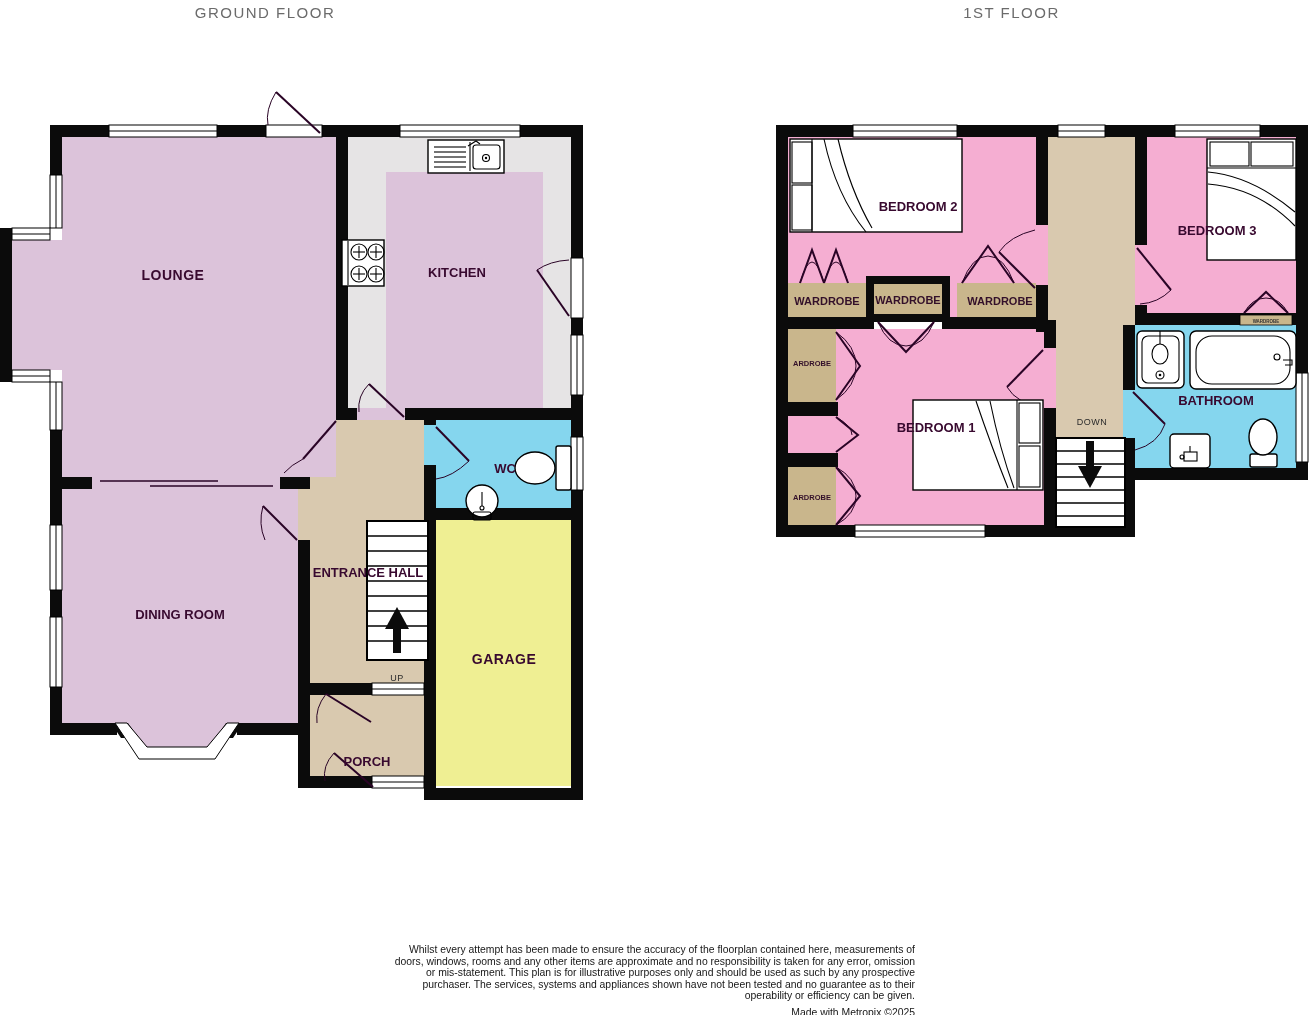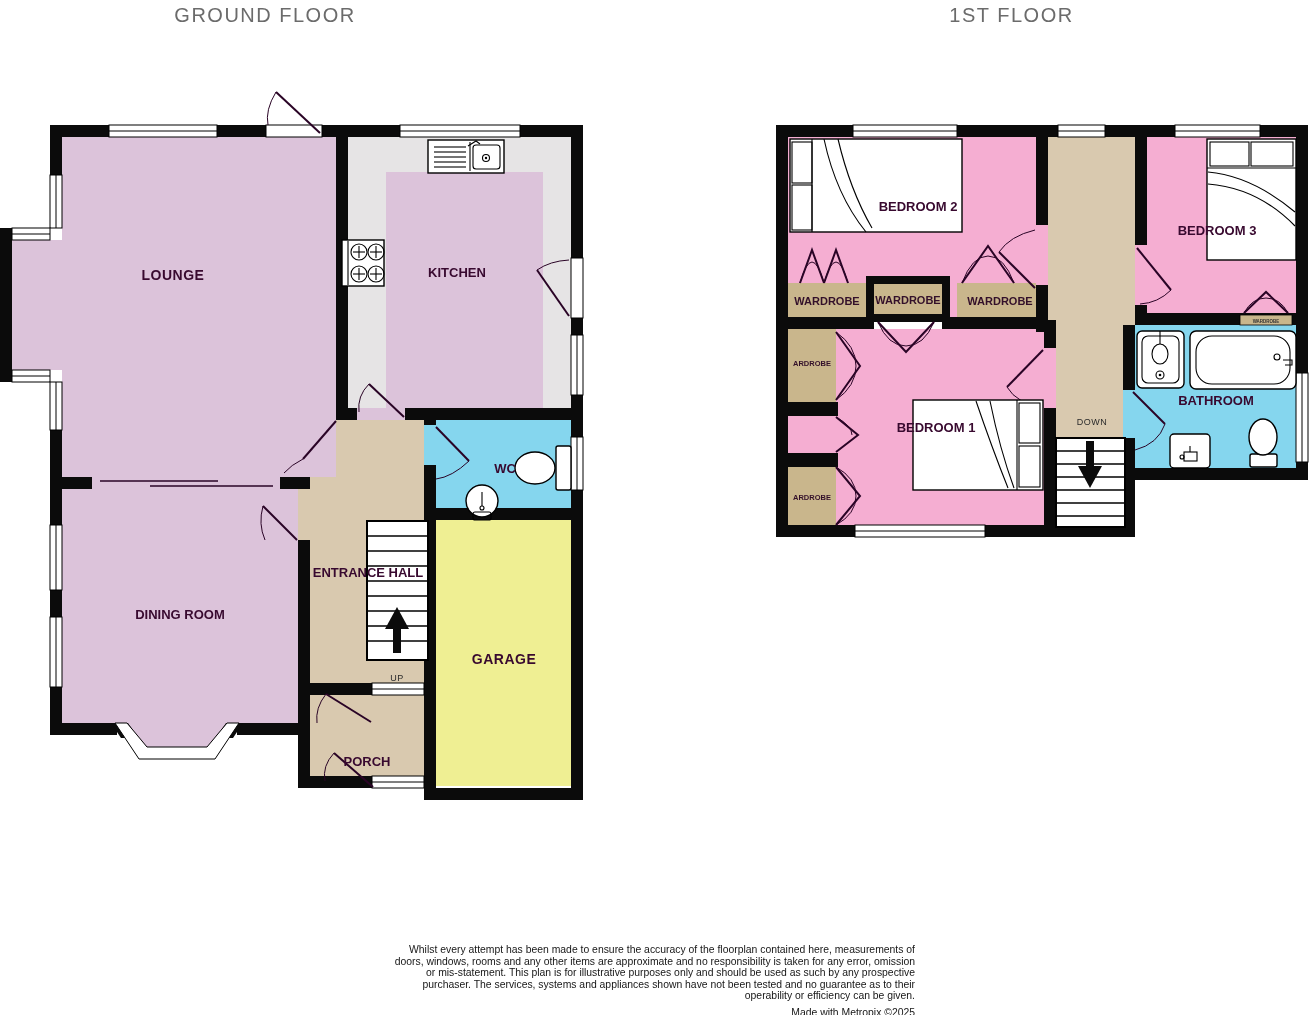--- a/index.html
+++ b/index.html
@@ -1,18 +1,18 @@
 <!DOCTYPE html>
 <html><head>
 <meta charset="utf-8">
 <style>
   html,body{margin:0;padding:0;background:#fff;}
   .page{position:relative;width:1312px;height:1015px;background:#fff;overflow:hidden;
         font-family:"Liberation Sans",sans-serif;}
-  .floor-title{position:absolute;top:4px;font-size:20px;color:#6b6b6b;letter-spacing:1.5px;
+  .floor-title{position:absolute;top:4px;font-size:15px;color:#6b6b6b;letter-spacing:1.5px;
         text-align:center;}
   #gf-title{left:155px;width:220px;}
   #ff-title{left:904px;width:215px;}
   .footer{position:absolute;left:393px;top:944px;width:522px;text-align:right;
         font-size:10.4px;line-height:11.6px;color:#161616;}
   .credit{margin-top:5px;}
   svg text{font-family:"Liberation Sans",sans-serif;}
   .room-label{font-size:13px;font-weight:bold;fill:#38092f;text-anchor:middle;}
   .room-label-lg{font-size:14px;font-weight:bold;fill:#38092f;text-anchor:middle;letter-spacing:.5px;}
   .ward-label{font-size:11px;font-weight:bold;fill:#33102a;text-anchor:middle;}

